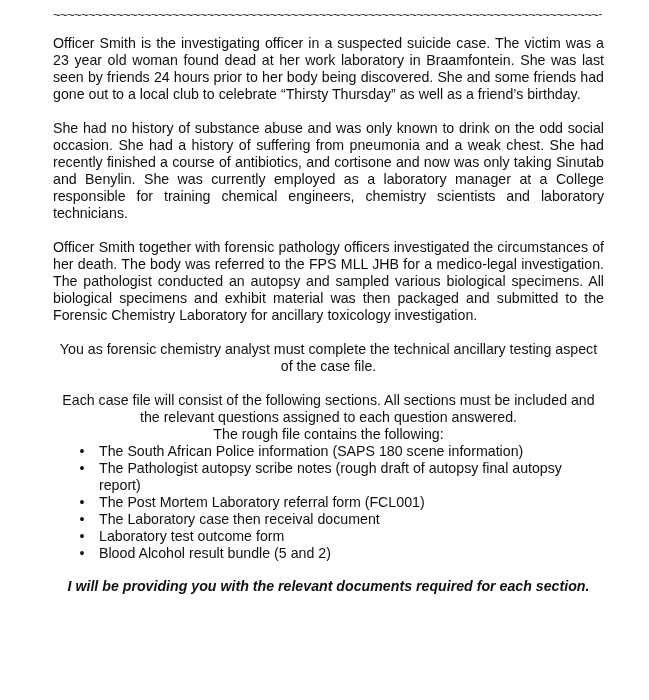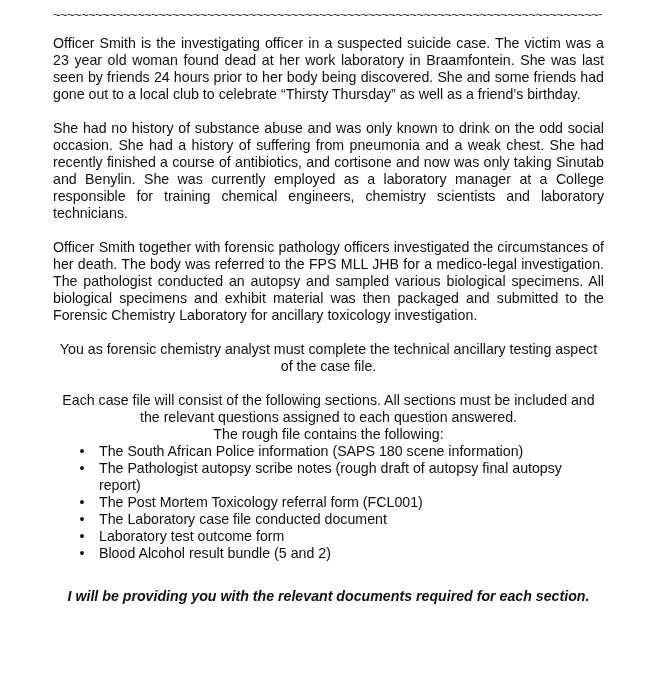--- a/index.html
+++ b/index.html
@@ -56,21 +56,21 @@
     left: 0;
     top: 0;
     width: 10px;
     text-align: center;
   }
   .closing {
     font-weight: bold;
     font-style: italic;
     font-size: 14.2px;
     line-height: 17px;
-    margin-top: 26px;
+    margin-top: 16px;
   }
   .nojustify { text-align: center; }
 </style>
 </head>
 <body>
 
 <div class="page">
   <div class="tilde-rule">~~~~~~~~~~~~~~~~~~~~~~~~~~~~~~~~~~~~~~~~~~~~~~~~~~~~~~~~~~~~~~~~~~~~~~~~~~~~~~~~~</div>
 
   <p class="p1">Officer Smith is the investigating officer in a suspected suicide case. The victim was a 23 year old woman found dead at her work laboratory in Braamfontein. She was last seen by friends 24 hours prior to her body being discovered. She and some friends had gone out to a local club to celebrate “Thirsty Thursday” as well as a friend’s birthday.</p>
@@ -84,20 +84,20 @@
 
   <p class="nojustify">You as forensic chemistry analyst must complete the technical ancillary testing aspect of the case file.</p>
   <div class="gap"></div>
 
   <p class="nojustify">Each case file will consist of the following sections. All sections must be included and the relevant questions assigned to each question answered.</p>
   <p class="nojustify">The rough file contains the following:</p>
 
   <ul class="sections">
     <li><span class="bullet">•</span><span>The South African Police information (SAPS 180 scene information)</span></li>
     <li><span class="bullet">•</span><span>The Pathologist autopsy scribe notes (rough draft of autopsy final autopsy report)</span></li>
-    <li><span class="bullet">•</span><span>The Post Mortem Toxicology referral form (FCL001)</span></li>
-    <li><span class="bullet">•</span><span>The Laboratory case file conducted document</span></li>
+    <li><span class="bullet">•</span><span>The Post Mortem Laboratory referral form (FCL001)</span></li>
+    <li><span class="bullet">•</span><span>The Laboratory case then receival document</span></li>
     <li><span class="bullet">•</span><span>Laboratory test outcome form</span></li>
     <li><span class="bullet">•</span><span>Blood Alcohol result bundle (5 and 2)</span></li>
   </ul>
 
   <p class="closing nojustify">I will be providing you with the relevant documents required for each section.</p>
 </div>
 
 </body></html>

